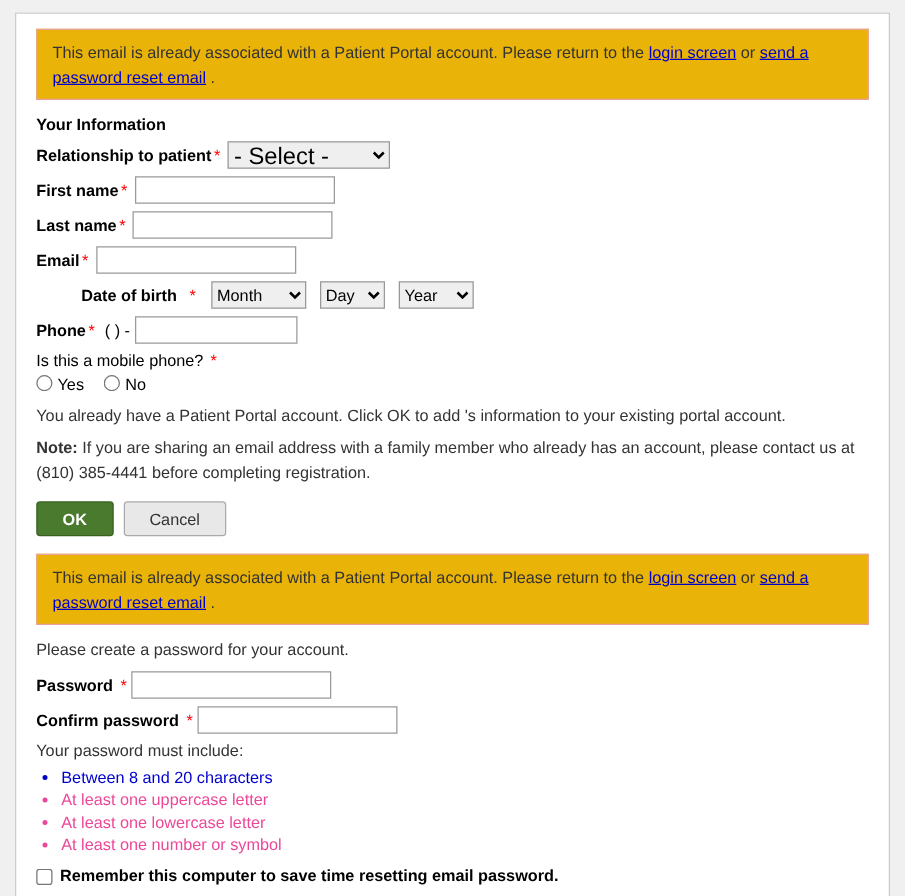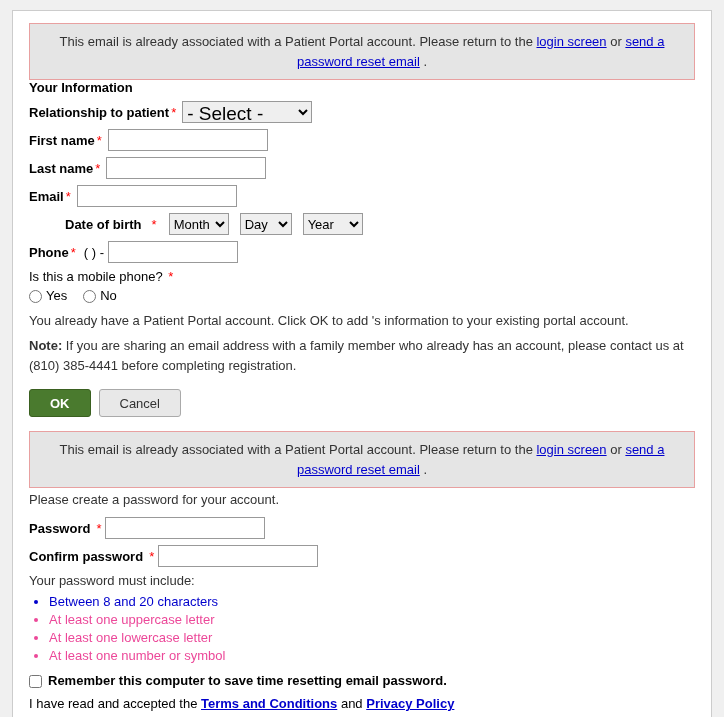--- a/index.html
+++ b/index.html
@@ -13,28 +13,27 @@
       min-height: 717px;
       padding: 10px;
     }
     .page-container {
       background: #fff;
       width: 700px;
       padding: 12px 16px 16px 16px;
       border: 1px solid #ccc;
     }
     .alert-banner {
-      background: #e5e5e5;
+      background: #eab308;
       border: 1px solid #e8a0a0;
       padding: 8px 12px;
-      margin-bottom: 0;
+      margin-bottom: 12px;
       font-size: 13px;
       color: #333;
       line-height: 1.5;
-      text-align: center;
     }
     .alert-banner a {
       color: #0000cc;
       text-decoration: underline;
     }
     .section-title {
       font-weight: bold;
       margin-bottom: 6px;
       font-size: 13px;
     }
@@ -106,21 +105,21 @@
     }
     .mobile-question .required { color: red; }
     .radio-row {
       display: flex;
       align-items: center;
       gap: 16px;
       margin-bottom: 10px;
     }
     .radio-label {
       display: flex;
-      align-items: flex-end;
+      align-items: flex-start;
       gap: 4px;
       font-size: 13px;
       cursor: pointer;
     }
     .info-text {
       font-size: 13px;
       margin-bottom: 8px;
       color: #333;
     }
     .note-text {
@@ -279,21 +278,21 @@
     <span class="form-label">Email</span>
     <span class="required">*</span>
     <span class="inline-label-gap"></span>
     <input type="text" class="form-control form-control-md" style="">
   </div>
 
   <div class="dob-row">
     <span class="dob-label">Date of birth</span>
     <span class="required">*</span>
     <span style="margin-left:4px;"></span>
-    <select class="dob-select" style="width:60px;">
+    <select class="dob-select" style="width:76px;">
       <option>Month</option>
       <option>January</option><option>February</option><option>March</option>
       <option>April</option><option>May</option><option>June</option>
       <option>July</option><option>August</option><option>September</option>
       <option>October</option><option>November</option><option>December</option>
     </select>
     <span style="margin-left:3px;"></span>
     <select class="dob-select" style="width:52px;">
       <option>Day</option>
       <option>1</option><option>2</option><option>3</option><option>4</option><option>5</option>

